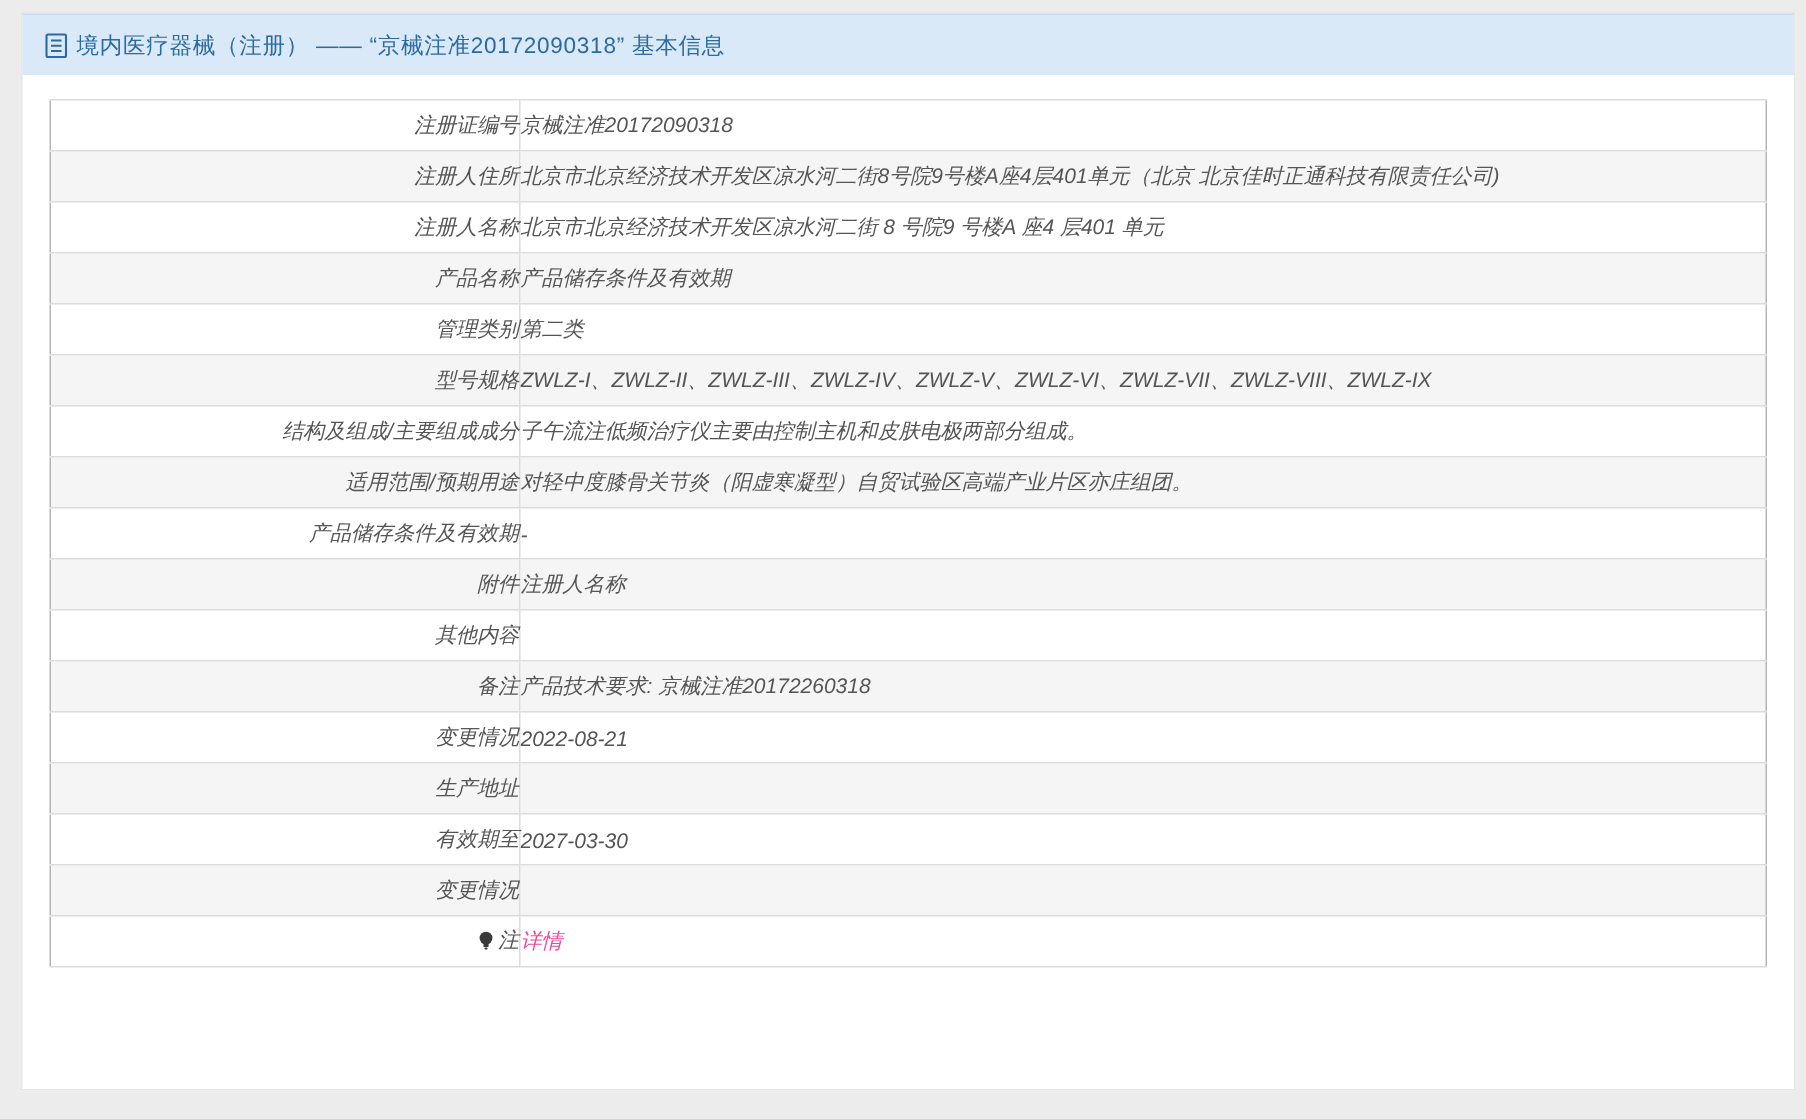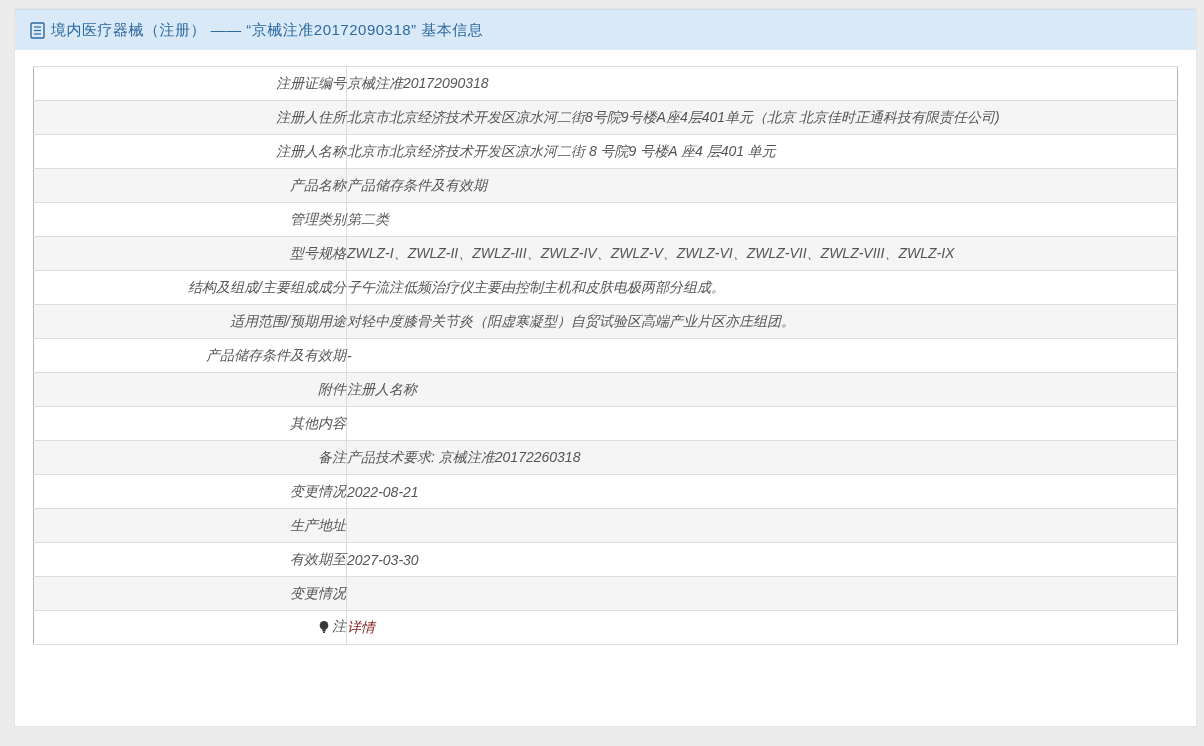--- a/index.html
+++ b/index.html
@@ -80,21 +80,21 @@
     display: inline-flex;
     align-items: center;
     gap: 2px;
   }
   .bulb-icon {
     width: 12px;
     height: 14px;
     display: inline-block;
   }
   a.details-link {
-    color: #7f1d1d;
+    color: #ec4899;
     text-decoration: none;
     cursor: pointer;
   }
 </style>
 </head>
 <body>
 
 <div class="card">
 
   <div class="header-band">

